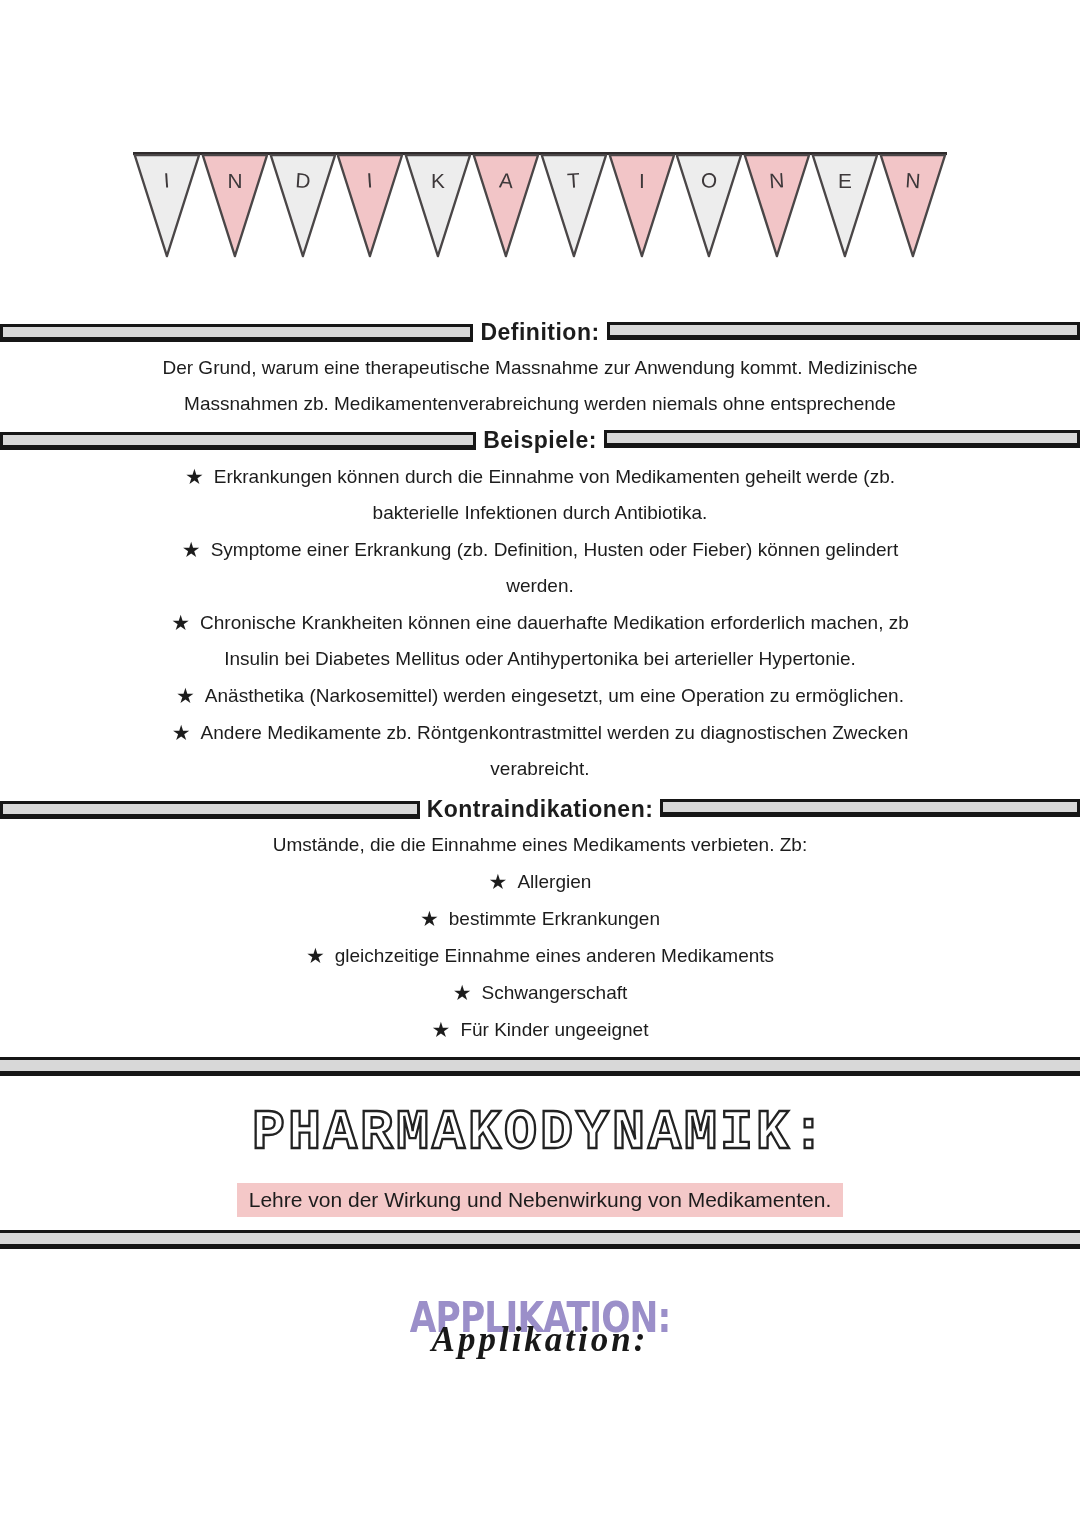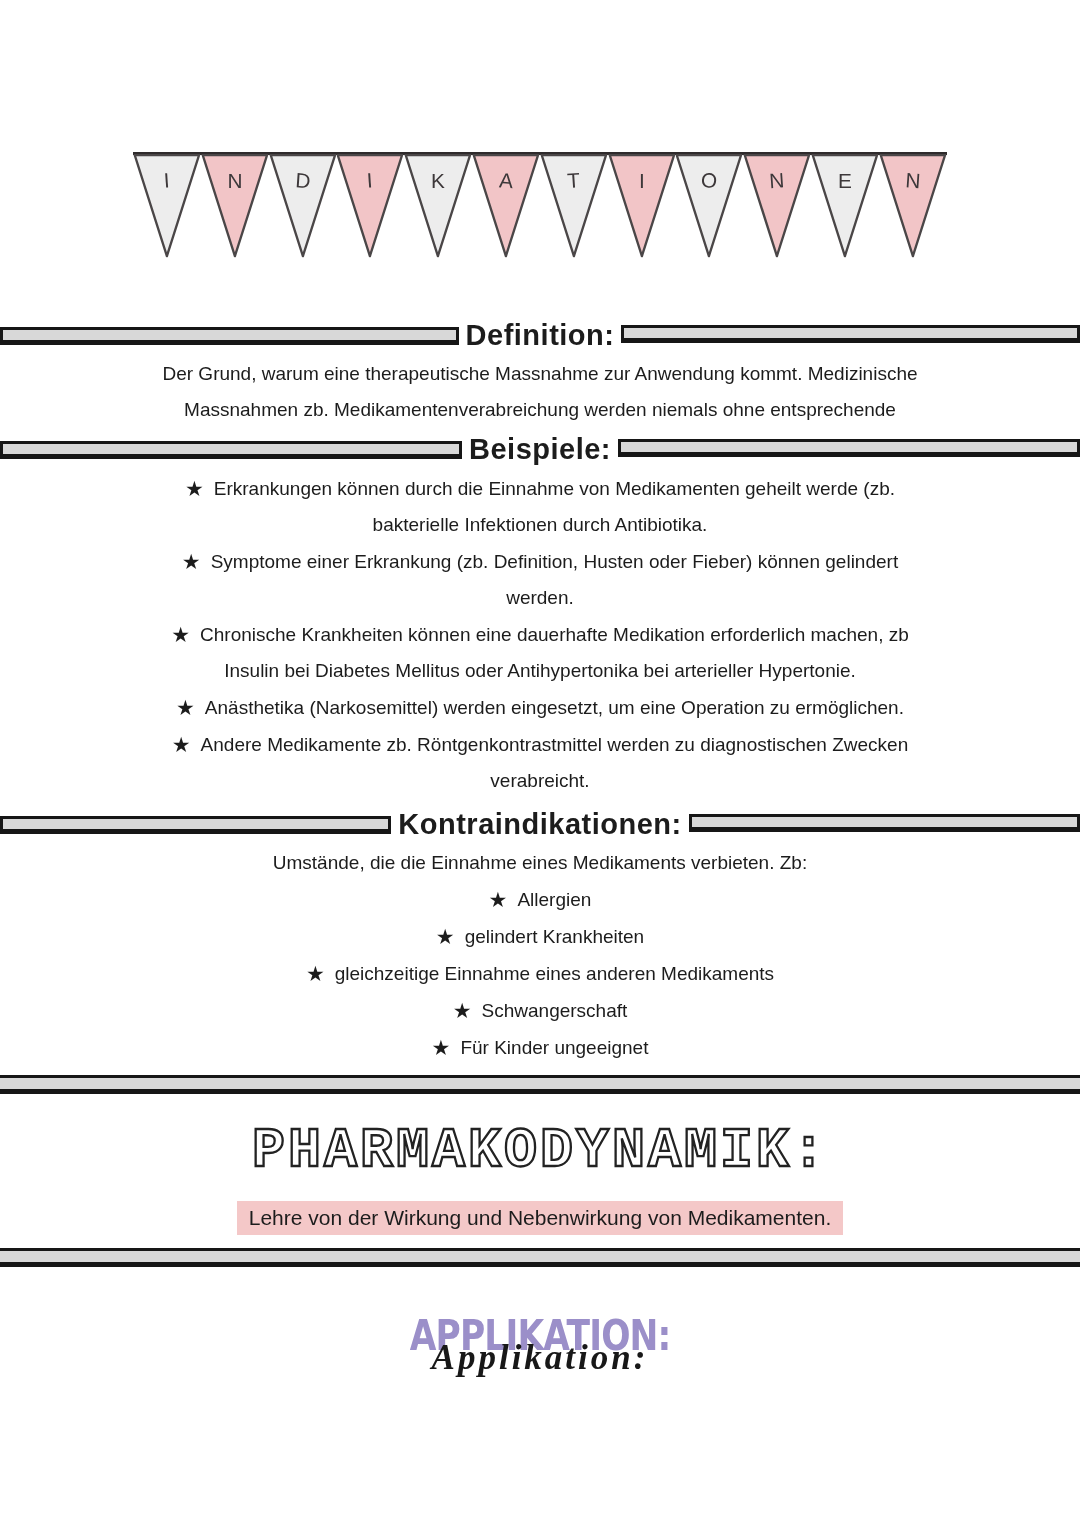--- a/index.html
+++ b/index.html
@@ -36,21 +36,21 @@
     flex:1 1 auto;
     height:10px;
     background:#d8d8d8;
     border:3px solid #161616;
     border-bottom-width:5px;
   }
   .bar-seg.right{transform:translateY(-2px);}
   .sec-label{
     flex:0 0 auto;
     padding:0 7px;
-    font-size:29px;
+    font-size:23px;
     font-weight:bold;
     letter-spacing:0.5px;
     white-space:nowrap;
   }
 
   
   .sec-body{
     width:880px;margin:4px auto 0 auto;
     text-align:center;
   }
@@ -227,21 +227,21 @@
   <section>
     <div class="sec-header mt-kon">
       <div class="bar-seg left"></div>
       <div class="sec-label">Kontraindikationen:</div>
       <div class="bar-seg right"></div>
     </div>
     <div class="sec-body">
       <div class="line">Umstände, die die Einnahme eines Medikaments verbieten. Zb:</div>
       <div id="kontra-bullets">
           <div class="line"><span class="star">★</span><span>Allergien</span></div>
-          <div class="line"><span class="star">★</span><span>gelindert Krankheiten</span></div>
+          <div class="line"><span class="star">★</span><span>bestimmte Erkrankungen</span></div>
           <div class="line"><span class="star">★</span><span>gleichzeitige Einnahme eines anderen Medikaments</span></div>
           <div class="line"><span class="star">★</span><span>Schwangerschaft</span></div>
           <div class="line"><span class="star">★</span><span>Für Kinder ungeeignet</span></div>
         </div>
     </div>
   </section>
 
   <div class="full-bar mt-bar1"></div>
 
   <h1 class="outline-title">PHARMAKODYNAMIK:</h1>

